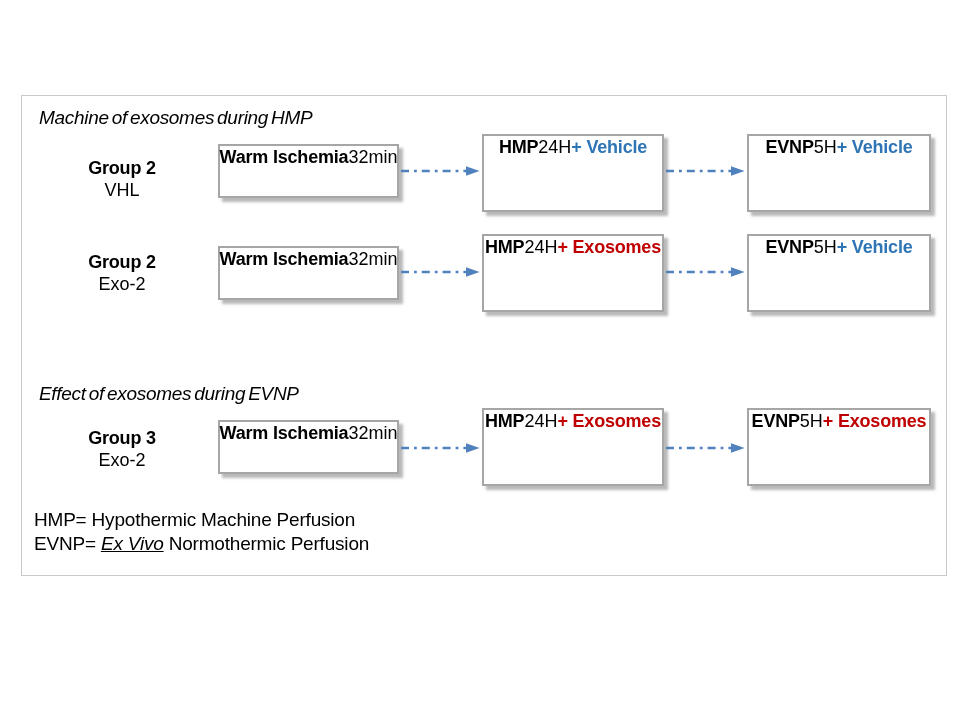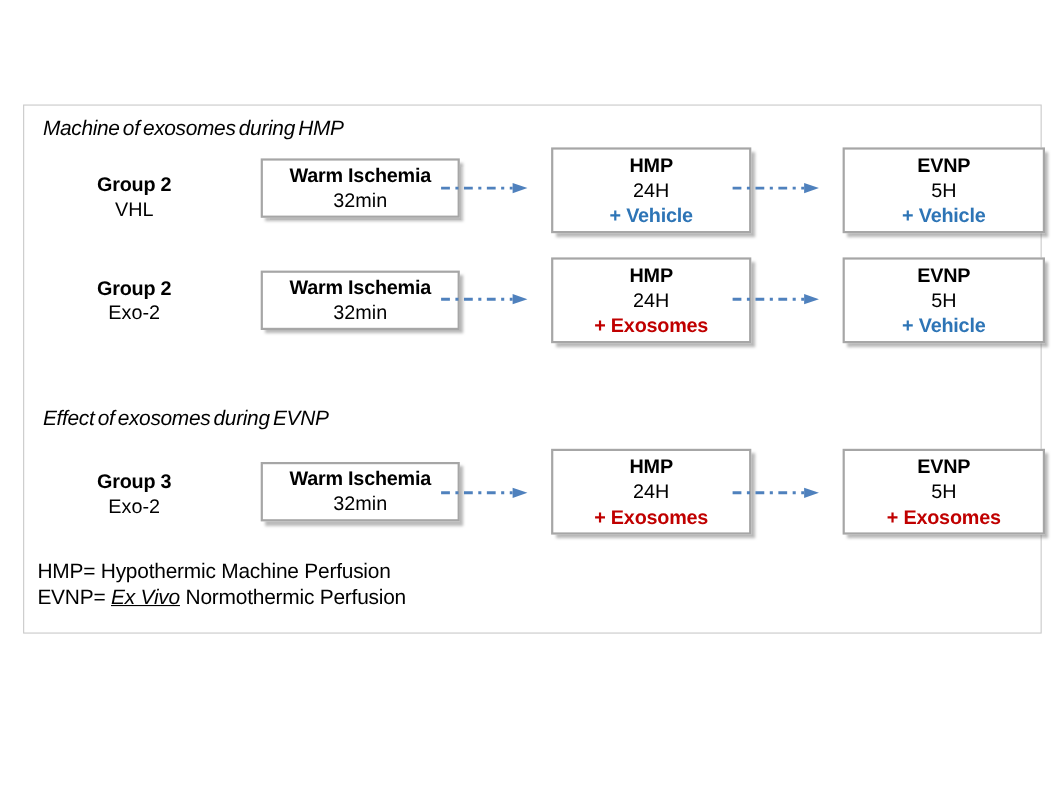--- a/index.html
+++ b/index.html
@@ -17,36 +17,36 @@
     position:absolute;left:21px;top:95px;width:926px;height:481px;
     background:#fff;border:1.5px solid var(--panel-border);
   }
 
   .section-title{
     position:absolute;left:17px;
     font-size:19px;line-height:23px;font-style:italic;
     letter-spacing:-0.3px;word-spacing:-2px;color:#000;white-space:nowrap;
   }
   .section-title.s1{top:10px;}
-  .section-title.s2{top:273px;}
+  .section-title.s2{top:286px;}
 
   .glabel{
     position:absolute;left:35px;width:130px;text-align:center;
     font-size:18px;line-height:22px;white-space:nowrap;
   }
   .glabel .gname{font-weight:bold;letter-spacing:-0.2px;}
   .glabel.g0{top:61px;}
   .glabel.g1{top:155px;}
   .glabel.g2{top:331px;}
 
   .box{
     position:absolute;background:#fff;border:2px solid var(--box-border);
     box-shadow:4px 4px 2.5px rgba(128,128,128,0.55);
-    display:flex;flex-direction:column;justify-content:center;
-    text-align:center;font-size:18px;line-height:23px;white-space:nowrap;margin-left:19px;
+    display:flex;flex-direction:row;justify-content:center;
+    text-align:center;font-size:18px;line-height:23px;white-space:nowrap;
   }
   .box .l1{font-weight:bold;letter-spacing:-0.2px;}
   .box .l3{font-weight:bold;letter-spacing:-0.2px;}
   .box .l3.vehicle{color:var(--vehicle);}
   .box .l3.exosomes{color:var(--exosomes);}
 
   .warm{left:196px;width:181px;height:54px;}
   .hmp{left:460px;width:182px;height:78px;}
   .evnp{left:725px;width:184px;height:78px;}
   .r0.warm{top:48px;}  .r0.hmp{top:38px;}  .r0.evnp{top:38px;}

